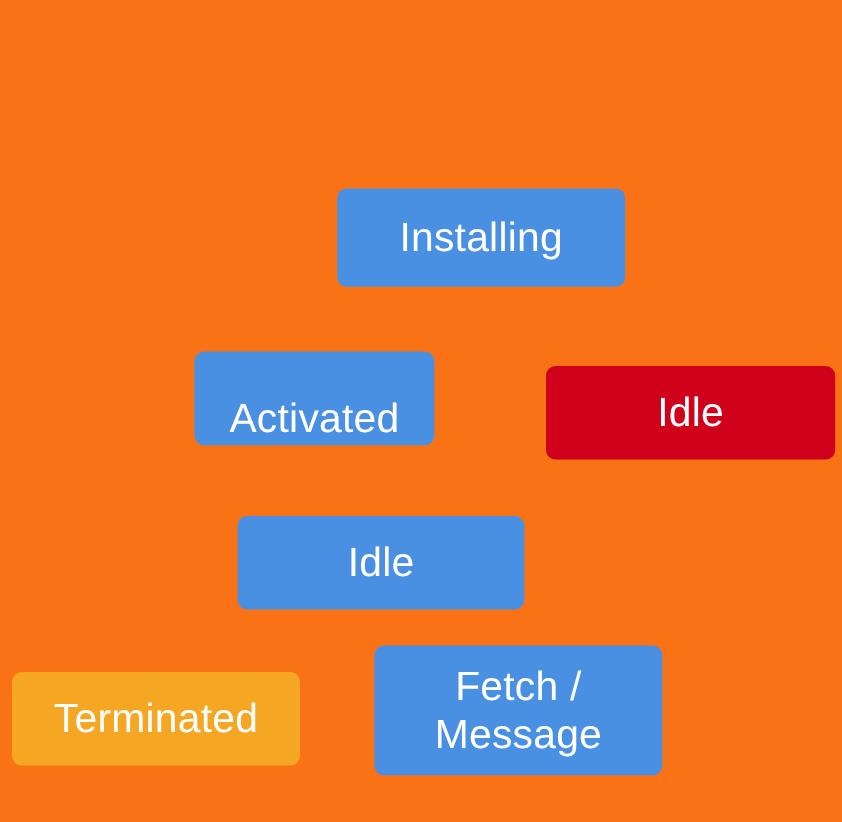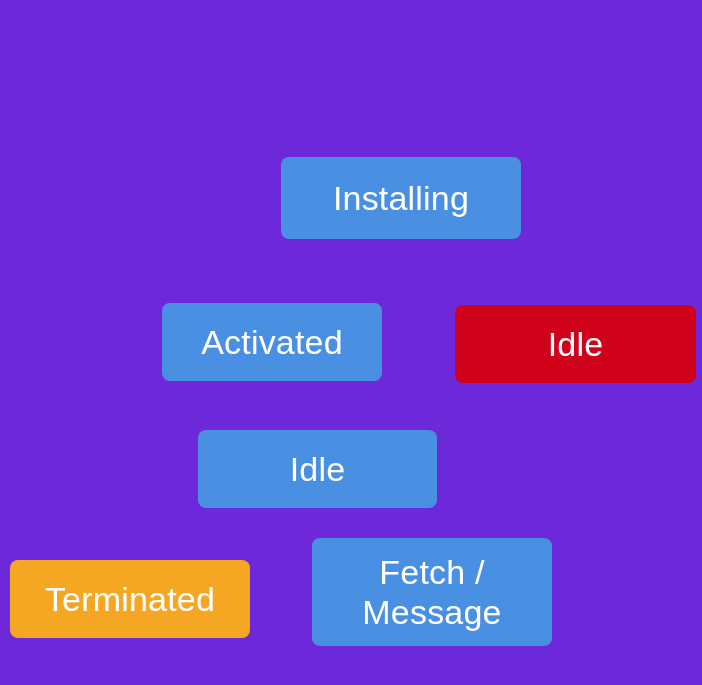--- a/index.html
+++ b/index.html
@@ -32,27 +32,27 @@
     user-select: none;
   }
   .node-label {
     display: block;
     white-space: pre-line;
   }
 </style>
 </head>
 <body>
 
-<div id="canvas" style="background: #6d28d9;">
+<div id="canvas" style="background: #f97316;">
 
   <div class="node" id="node-installing" style="left: 281px; top: 157px; width: 240px; height: 82px; background: rgb(74, 144, 226); color: rgb(255, 255, 255);">
     <span class="node-label">Installing</span>
   </div>
 
-  <div class="node" id="node-activated" style="left: 162px; top: 303px; width: 220px; height: 78px; background: rgb(74, 144, 226); color: rgb(255, 255, 255);">
+  <div class="node" id="node-activated" style="left: 162px; top: 293px; width: 200px; height: 78px; background: rgb(74, 144, 226); color: rgb(255, 255, 255); align-items: flex-end;">
     <span class="node-label">Activated</span>
   </div>
 
   <div class="node" id="node-error" style="left: 455px; top: 305px; width: 241px; height: 78px; background: rgb(208, 2, 27); color: rgb(255, 255, 255);">
     <span class="node-label">Idle</span>
   </div>
 
   <div class="node" id="node-idle" style="left: 162px; top: 430px; width: 239px; height: 78px; background: rgb(74, 144, 226); color: rgb(255, 255, 255); margin-left: 36px;">
     <span class="node-label">Idle</span>
   </div>

